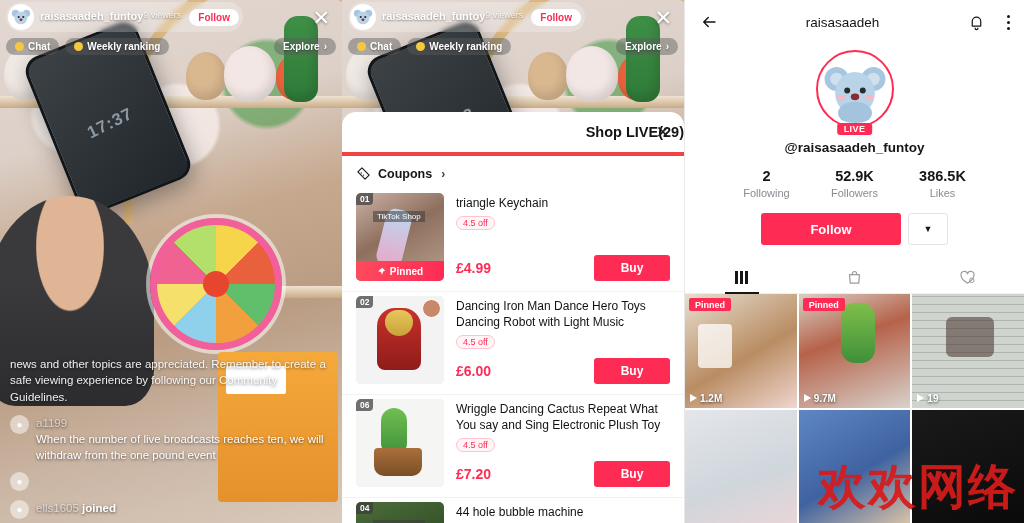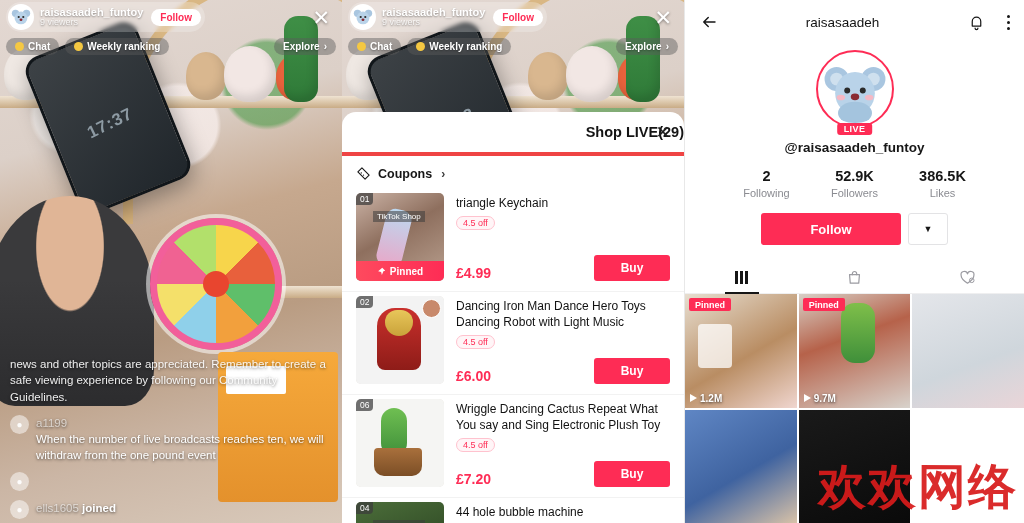--- a/index.html
+++ b/index.html
@@ -86,21 +86,21 @@
   .host-pill {
     display: flex; align-items: center; gap: 6px;
     background: rgba(255,255,255,.24); border-radius: 18px; padding: 2px 4px 2px 2px;
     backdrop-filter: blur(2px);
   }
   .host-ava {
     width: 26px; height: 26px; border-radius: 50%;
     background: #fff; display: flex; align-items: center; justify-content: center;
     overflow: hidden; flex: 0 0 26px;
   }
-  .host-meta { display: flex; flex-direction: column; line-height: 1.05; }
+  .host-meta { display: flex; line-height: 1.05; }
   .host-name { color: #fff; font-size: 11px; font-weight: 700; text-shadow: 0 1px 2px rgba(0,0,0,.4); white-space: nowrap; }
   .host-view { color: rgba(255,255,255,.85); font-size: 9px; text-shadow: 0 1px 2px rgba(0,0,0,.4); }
   .follow-pill {
     background: #fff; color: #fe2c55; font-size: 10px; font-weight: 700;
     border-radius: 14px; padding: 3px 9px; margin-left: 2px; white-space: nowrap;
   }
   .close-x {
     margin-left: auto; color: #fff; font-size: 21px; line-height: 1;
     text-shadow: 0 1px 3px rgba(0,0,0,.45); padding: 0 6px; cursor: pointer;
   }
@@ -168,21 +168,21 @@
     position: relative; border-bottom: 1px solid #f2f2f2;
   }
   .prod-thumb {
     position: relative; width: 88px; height: 88px; flex: 0 0 88px;
     border-radius: 5px; overflow: hidden; background: #e8e3dd;
   }
   .prod-thumb .img { position: absolute; inset: 0; }
   .rank-badge {
     position: absolute; left: 0; top: 0; z-index: 3;
     background: rgba(60,60,60,.72); color: #fff;
-    font-size: 8.5px; font-weight: 400; padding: 1px 4px; border-radius: 3px 0 4px 0;
+    font-size: 8.5px; font-weight: 700; padding: 1px 4px; border-radius: 3px 0 4px 0;
   }
   .shop-tag {
     position: absolute; left: 17px; top: 18px; z-index: 3;
     background: rgba(60,60,60,.55); color: #fff;
     font-size: 8px; padding: 1px 4px; white-space: nowrap;
   }
   .thumb-ava {
     position: absolute; right: 3px; top: 3px; width: 19px; height: 19px;
     border-radius: 50%; border: 1.5px solid #fff; overflow: hidden;
     background: #c8896b; z-index: 3;
@@ -197,21 +197,21 @@
   .prod-name {
     font-size: 12px; color: #121212; line-height: 1.35; font-weight: 400;
   }
   .off-tag {
     display: inline-block; margin-top: 5px;
     border: 1px solid #ffc2ce; color: #fe2c55; background: #fff5f7;
     font-size: 9px; border-radius: 7px; padding: 1px 6px;
   }
   .prod-bottom {
     position: absolute; left: 0; right: 0; bottom: 0;
-    display: flex; align-items: flex-end; justify-content: space-between;
+    display: flex; align-items: center; justify-content: space-between;
   }
   .price { color: #fe2c55; font-size: 14px; font-weight: 700; }
   .buy-btn {
     background: #fe2c55; color: #fff; font-size: 12px; font-weight: 700;
     border: none; border-radius: 3px; padding: 6px 0; width: 76px; text-align: center;
     cursor: pointer;
   }
 
   
   .profile {
@@ -621,20 +621,28 @@
       <div class="vcell">
         <div style="position:absolute;inset:0;background:linear-gradient(160deg,#d8cfc6,#b6624a 40%,#d8d2cb);"></div>
         <div style="position:absolute;left:38%;top:8%;width:34px;height:60px;background:linear-gradient(#7fbf4a,#3f8f3a);border-radius:14px;"></div>
         <span class="pin-tag">Pinned</span>
         <span class="views">
           <span class="play-tri"></span>
           <span>9.7M</span>
         </span>
       </div>
       <div class="vcell">
+        <div style="position:absolute;inset:0;background:repeating-linear-gradient(0deg,#cfd4cf 0 7px,#aeb4ae 7px 8px),repeating-linear-gradient(90deg,transparent 0 7px,rgba(90,95,90,.4) 7px 8px);"></div>
+        <div style="position:absolute;left:30%;top:20%;width:48px;height:40px;background:rgba(70,50,40,.55);border-radius:6px;"></div>
+        <span class="views">
+          <span class="play-tri"></span>
+          <span>19</span>
+        </span>
+      </div>
+      <div class="vcell">
         <div style="position:absolute;inset:0;background:linear-gradient(160deg,#e4e6ea,#cfd6dc 60%,#e9d5d8);"></div>
       </div>
       <div class="vcell">
         <div style="position:absolute;inset:0;background:linear-gradient(150deg,#5f86c4,#3f63a0 55%,#d8c2a8);"></div>
       </div>
       <div class="vcell">
         <div style="position:absolute;inset:0;background:linear-gradient(160deg,#1a1a1a,#0a0a0a);"></div>
       </div>
     </div>
 

